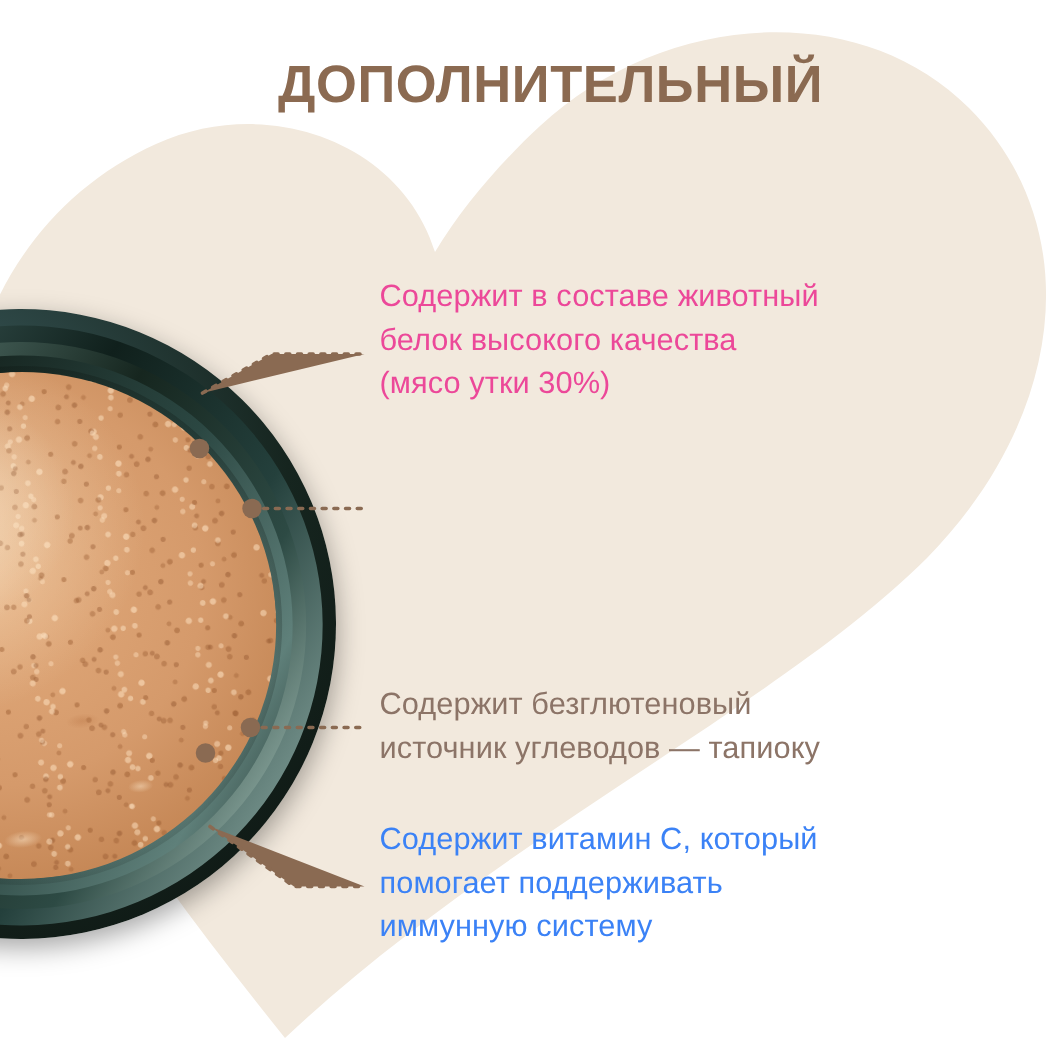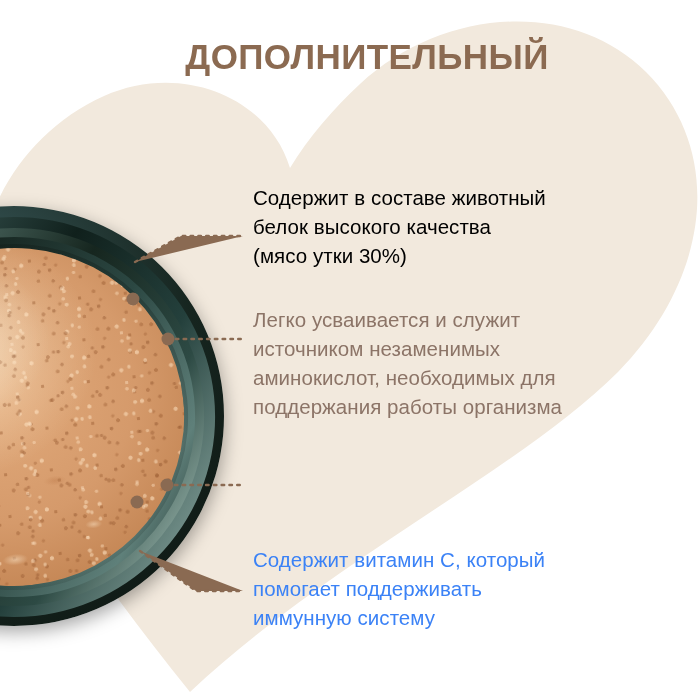--- a/index.html
+++ b/index.html
@@ -149,24 +149,22 @@
       <circle cx="168" cy="339" r="6.5"></circle>
       <circle cx="167" cy="485" r="6.5"></circle>
       <circle cx="137" cy="502" r="6.5"></circle>
     </g>
   </svg>
 
   <div id="title" style="color: rgb(139, 106, 81); margin-left: 17px;">
     <div>ДОПОЛНИТЕЛЬНЫЙ</div>
   </div>
 
-  <div class="bullet" id="b0" style="color: #000000;">Содержит в составе животный
+  <div class="bullet" id="b0" style="color: #ec4899;">Содержит в составе животный
 белок высокого качества
 (мясо утки 30%)</div>
-  <div class="bullet" id="b1" style="color: rgb(140, 116, 103);">Легко усваивается и служит
-источником незаменимых
-аминокислот, необходимых для
-поддержания работы организма</div>
+  <div class="bullet" id="b2" style="color: rgb(140, 116, 103);">Содержит безглютеновый
+источник углеводов — тапиоку</div>
   <div class="bullet" id="b3" style="color: #3b82f6;">Содержит витамин C, который
 помогает поддерживать
 иммунную систему</div>
 
 </div>
 
 </body></html>

